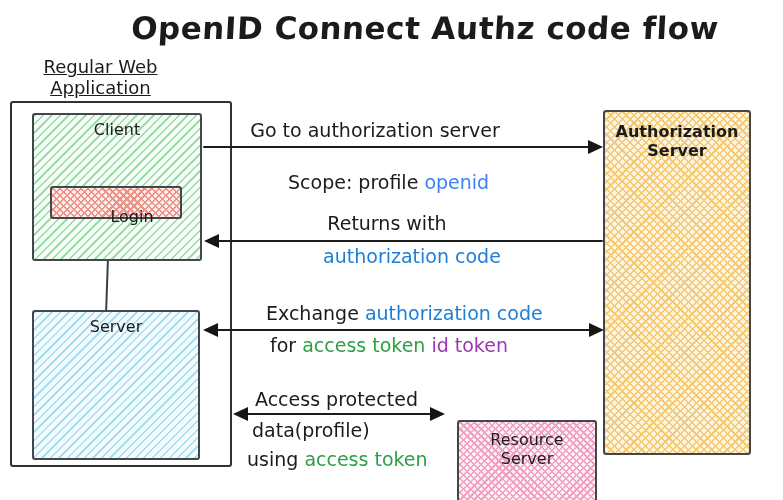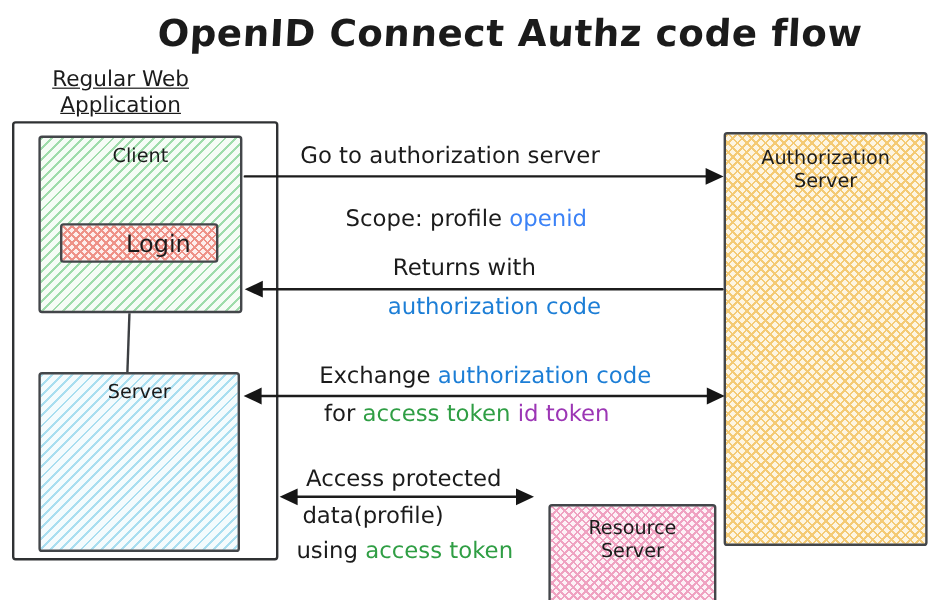--- a/index.html
+++ b/index.html
@@ -64,30 +64,30 @@
     <div class="lbl-sm">Application</div>
   </div>
 
   <div class="abs box" style="left:10px;top:101px;width:222px;height:366px;border-color:#2f3133;"></div>
 
   <div class="abs box fill-green" style="left:32px;top:113px;width:170px;height:148px;">
     <div class="box-label">Client</div>
   </div>
 
   <div class="abs box fill-red" style="left:50px;top:186px;width:132px;height:33px;">
-    <div class="box-label" style="font-size:20px;padding-top:3px;margin-left:32px;">Login</div>
+    <div class="box-label" style="font-size:16px;padding-top:19px;margin-left:32px;">Login</div>
   </div>
 
   <div class="abs line-v" style="left:106px;top:261px;height:50px;transform:rotate(2deg);"></div>
 
   <div class="abs box fill-blue" style="left:32px;top:310px;width:168px;height:150px;">
     <div class="box-label">Server</div>
   </div>
 
-  <div class="abs box fill-yellow" style="left:603px;top:110px;width:170px;height:345px;">
+  <div class="abs box fill-yellow" style="left:603px;top:110px;width:148px;height:345px;font-weight:bold;">
     <div class="box-label" style="padding-top:10px;">Authorization</div>
     <div class="box-label" style="padding-top:0;">Server</div>
   </div>
 
   <div class="abs box fill-pink" style="left:457px;top:374px;width:140px;height:89px;margin-top:46px;">
     <div class="box-label" style="padding-top:8px;">Resource</div>
     <div class="box-label" style="padding-top:0;">Server</div>
   </div>
 
   <div class="abs line-h" style="left:203px;top:146px;width:390px;"></div>

